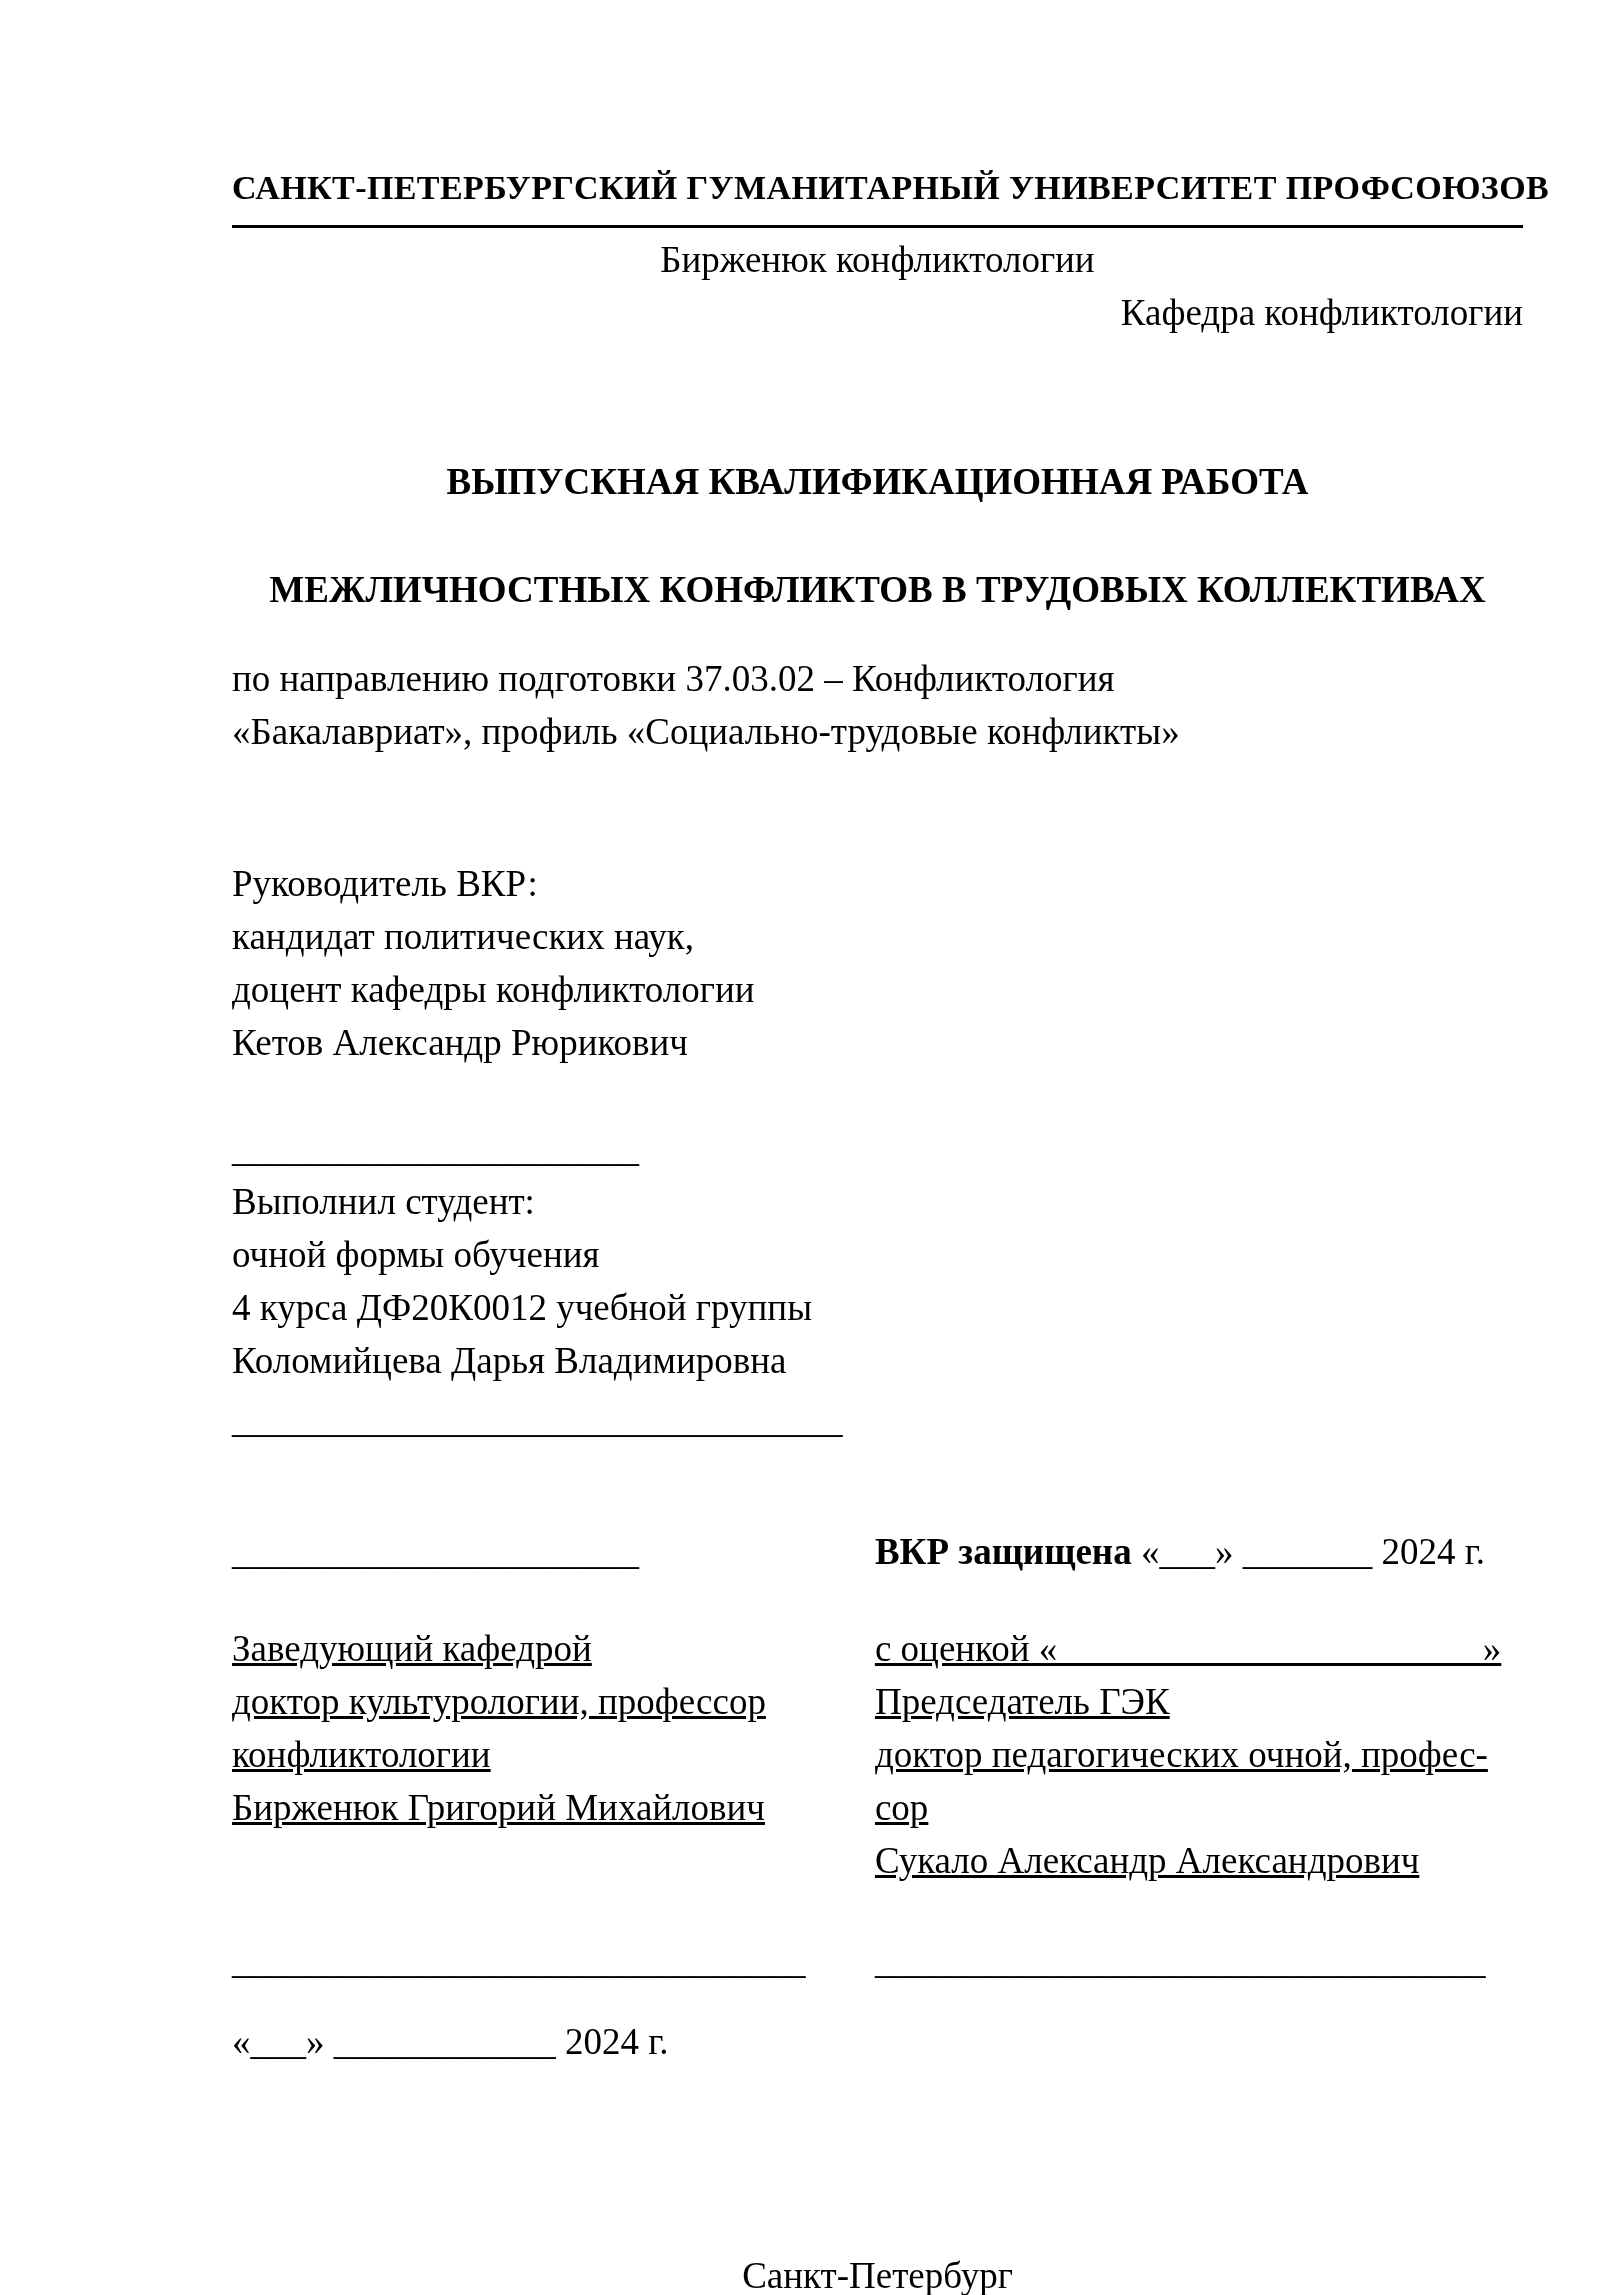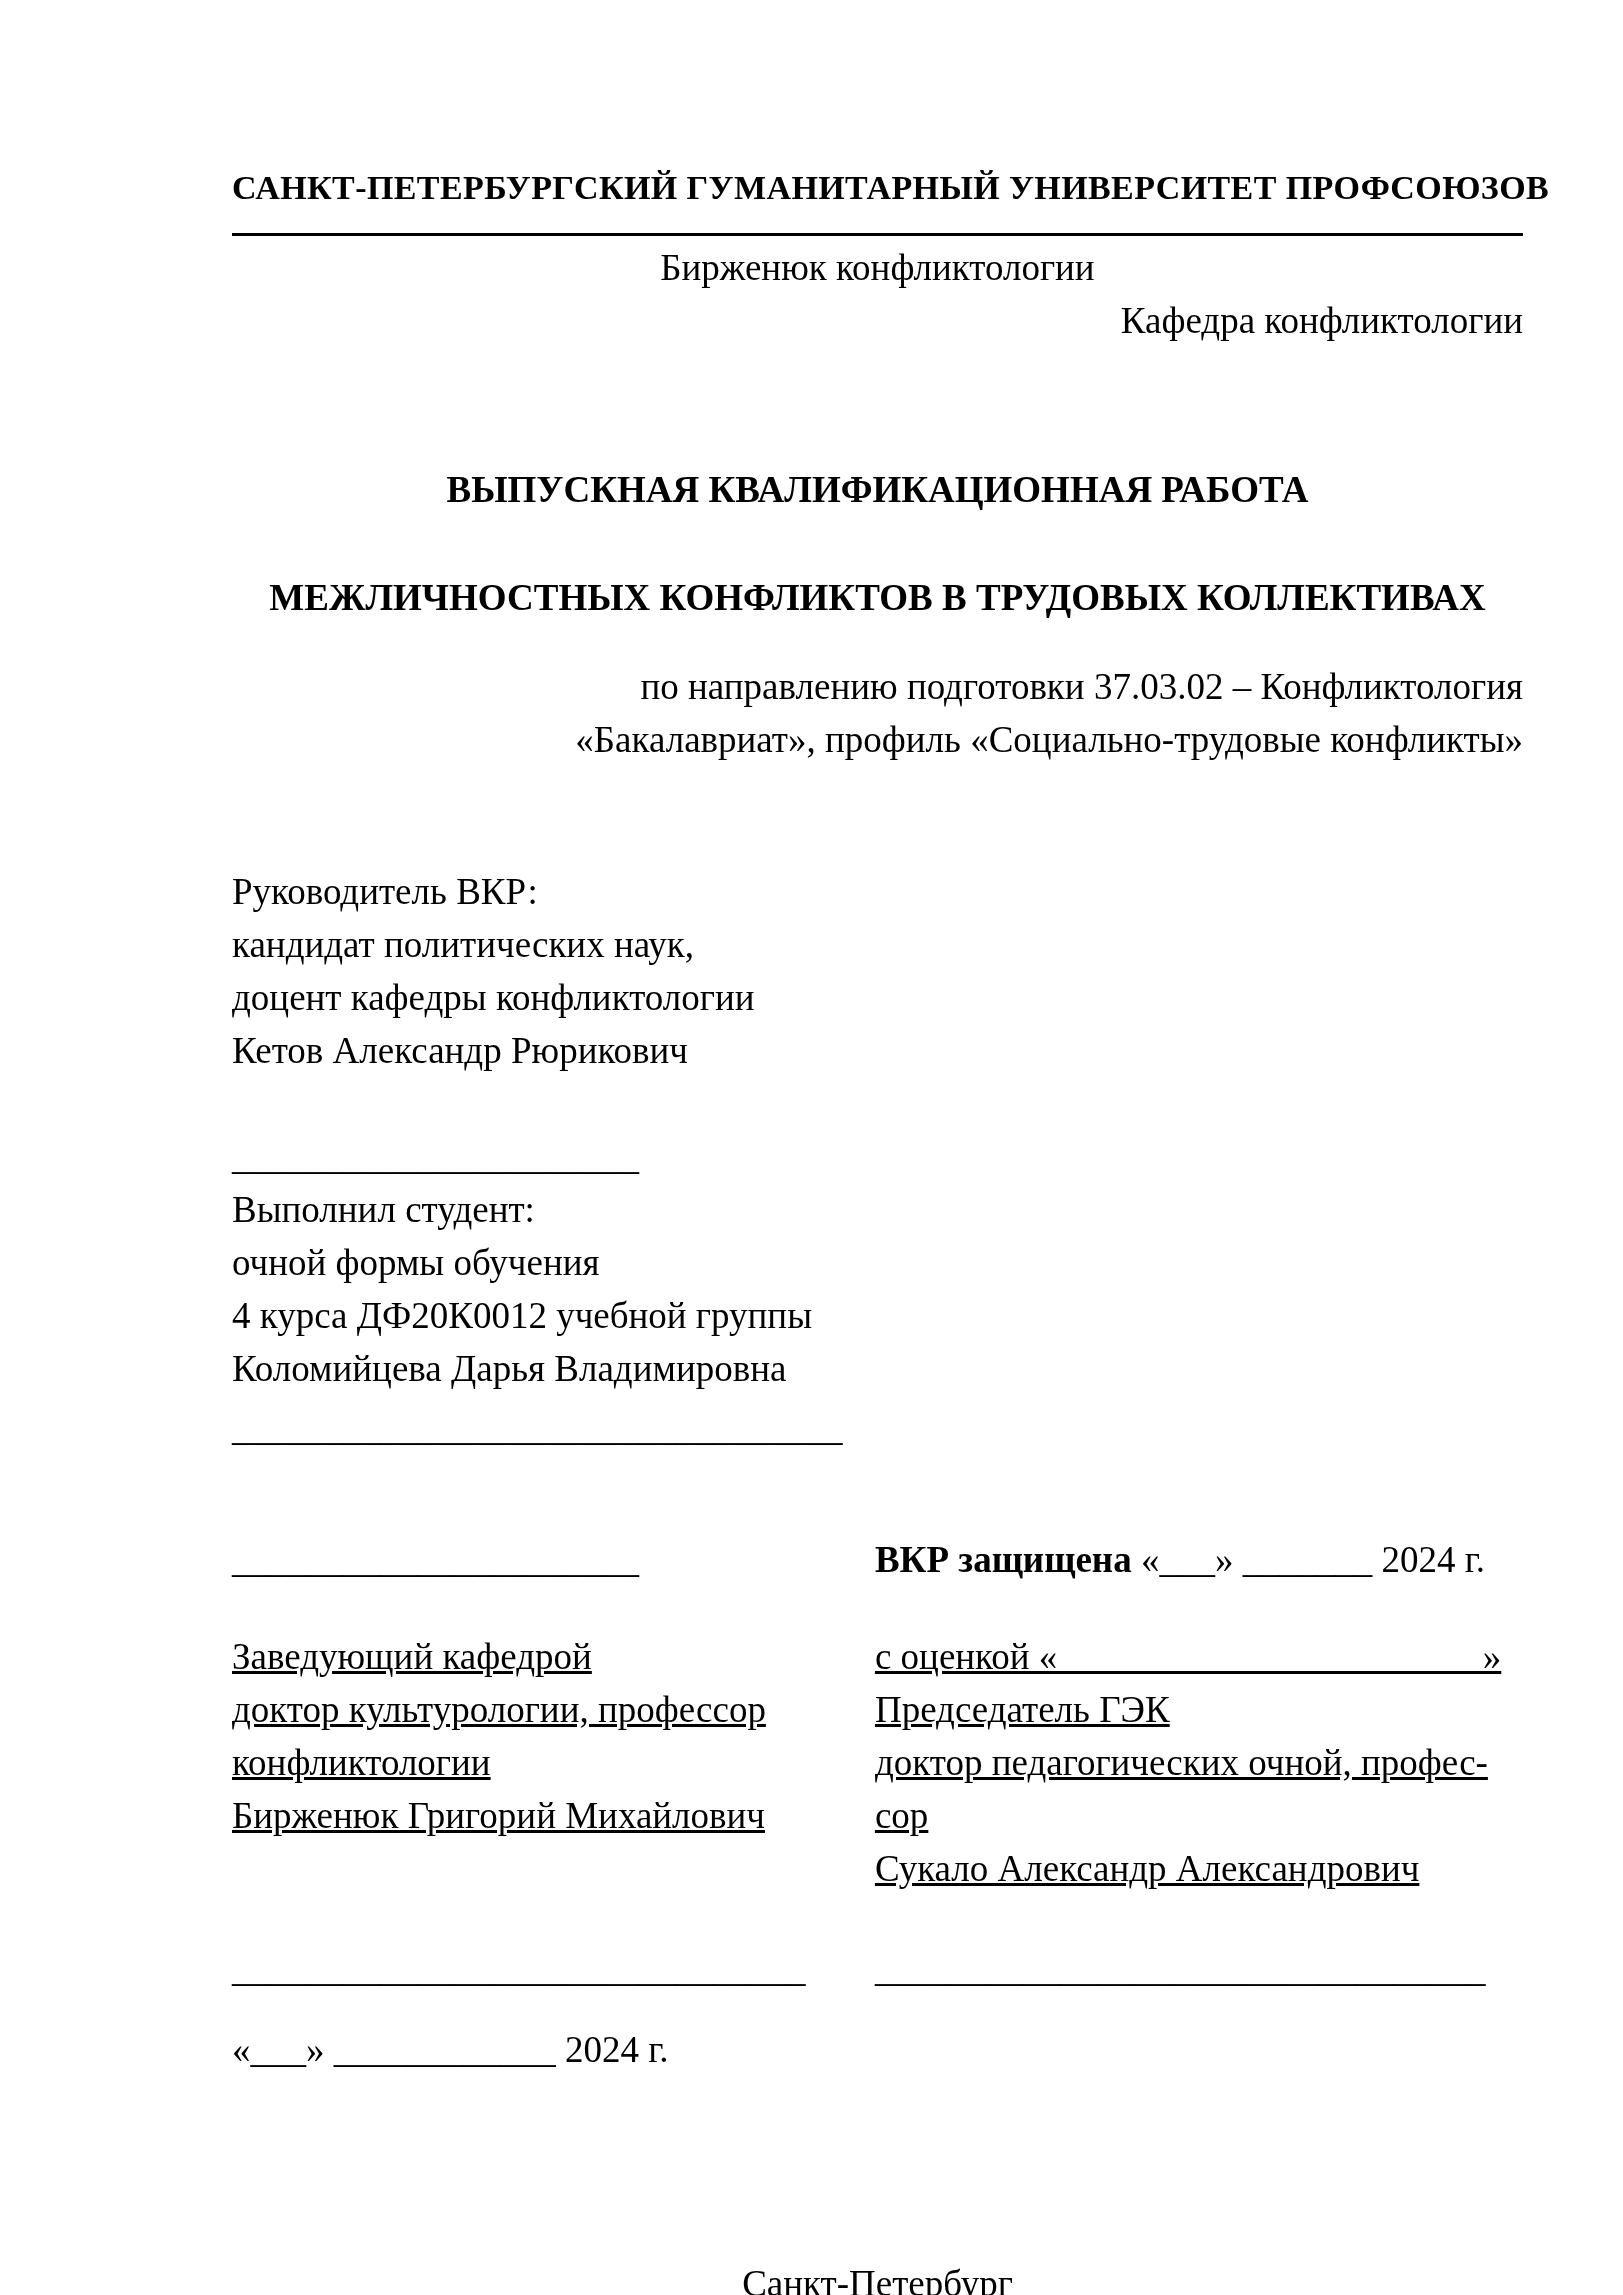--- a/index.html
+++ b/index.html
@@ -8,29 +8,29 @@
     width:1623px; height:2295px;
     color:#000;
     font-family:"Liberation Serif", serif;
     font-size:37px; line-height:53px;
   }
   .page { width:1623px; height:2295px; padding:161px 100px 31px 232px; overflow:hidden; }
 
   .university {
     font-weight:700; text-align:center; font-size:34px;
     white-space:nowrap; letter-spacing:0.4px;
-    border-bottom:3.1px solid #000; padding-bottom:19px;
+    border-bottom:3.1px solid #000; padding-bottom:11px;
   }
   .faculty { text-align:center; margin-top:4.7px; }
   .department { text-align:right; }
 
   .work-type { font-weight:700; text-align:center; margin-top:116px; white-space:nowrap; }
   .title { font-weight:700; text-align:center; margin-top:55px; }
   .title div { white-space:nowrap; }
-  .program { text-align:right; margin-top:36px; }
+  .program { text-align:left; margin-top:36px; }
 
   .row { display:flex; }
   .col-left  { flex:0 0 49.8%; }
   .col-right { flex:1 1 auto; }
 
   .row-people     { margin-top:99px;flex-direction:column; }
   .row-defense    { margin-top:79px; }
   .row-heads      { margin-top:44px;text-decoration:underline; }
   .row-signatures { margin-top:47px;justify-content:flex-end; }
   .row-date       { margin-top:28px; }

